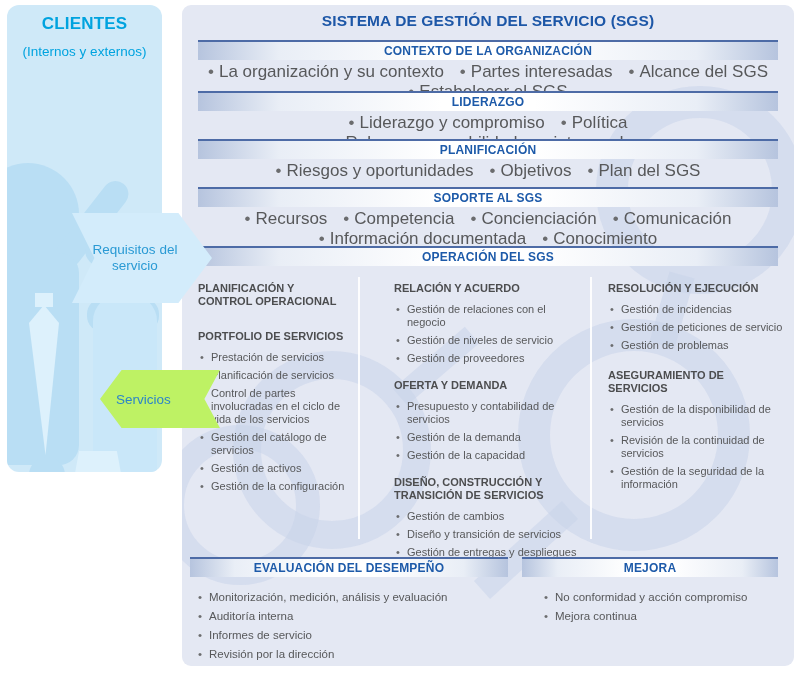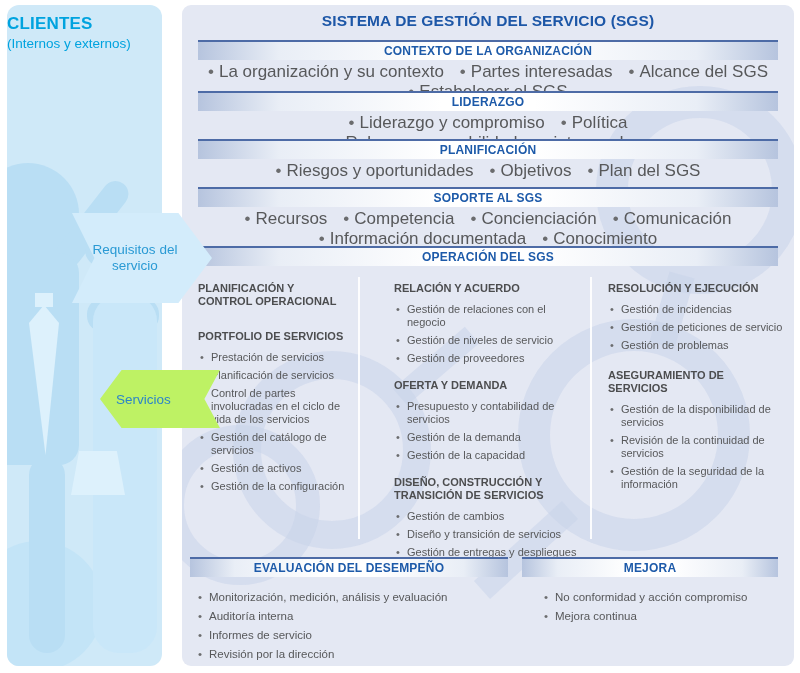--- a/index.html
+++ b/index.html
@@ -1,23 +1,23 @@
 <!DOCTYPE html>
 <html><head>
 <meta charset="utf-8">
 <style>
   html,body{margin:0;padding:0;background:#fff;}
   body{font-family:"Liberation Sans","DejaVu Sans",sans-serif;}
   .stage{position:relative;width:800px;height:673px;background:#fff;overflow:hidden;}
 
   
-  .clients{position:absolute;left:7px;top:5px;width:155px;height:661px;
-    background:#cfe9f8;border-radius:12px;overflow:hidden;}
+  .clients{position:absolute;left:7px;top:5px;width:155px;height:467px;
+    background:#cfe9f8;border-radius:12px;overflow:hidden;text-align:center;}
   .clients-title{margin-top:9px;font-size:17px;font-weight:bold;color:#00a3df;letter-spacing:.2px;}
-  .clients-sub{margin-top:2px;font-size:13.5px;color:#00a3df;}
+  .clients-sub{margin-top:10px;font-size:13.5px;color:#00a3df;}
   .deco{position:absolute;}
   .p-head{left:-30px;top:158px;width:102px;height:102px;border-radius:50%;background:#b9def4;}
   .p-arm{left:72px;top:168px;width:26px;height:102px;border-radius:13px;background:#b9def4;transform:rotate(38deg);}
   .p-fist{left:78px;top:228px;width:34px;height:34px;border-radius:50%;background:#b9def4;}
   .p-torso{left:-20px;top:248px;width:92px;height:212px;border-radius:20px;background:#b9def4;}
   .p-shoulder{left:80px;top:293px;width:72px;height:34px;border-radius:16px;background:#b9def4;}
   .p-knot{left:28px;top:288px;width:18px;height:14px;background:#ddf1fc;}
   .p-tie{left:22px;top:300px;width:30px;height:150px;background:#ddf1fc;
     clip-path:polygon(50% 0,100% 12%,55% 100%,0 12%);}
   .p-legA{left:22px;top:452px;width:36px;height:196px;border-radius:18px;background:#b9def4;}

